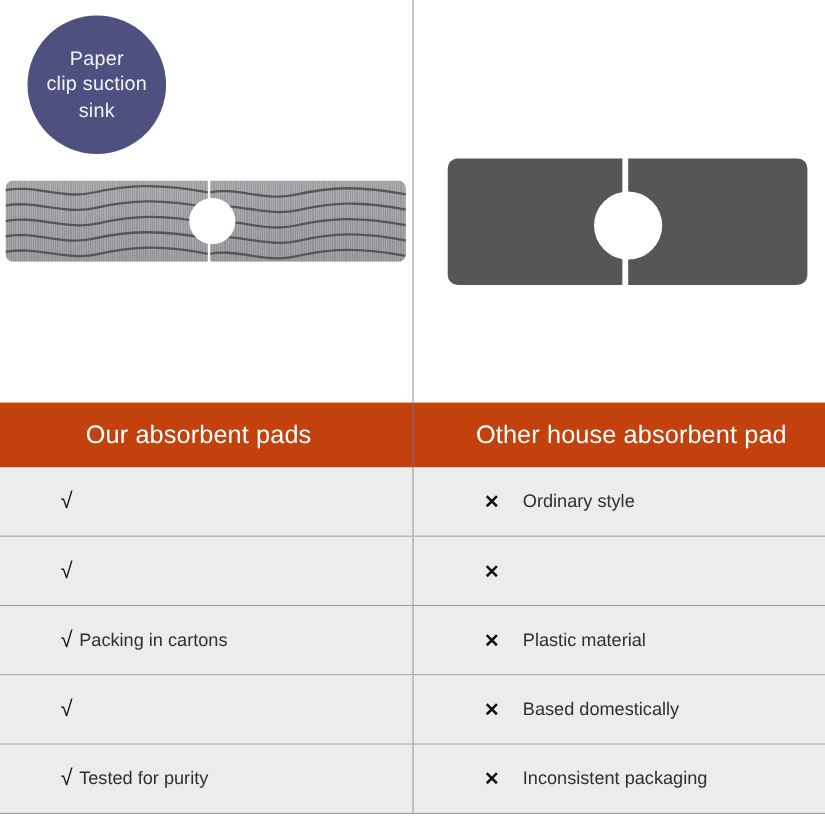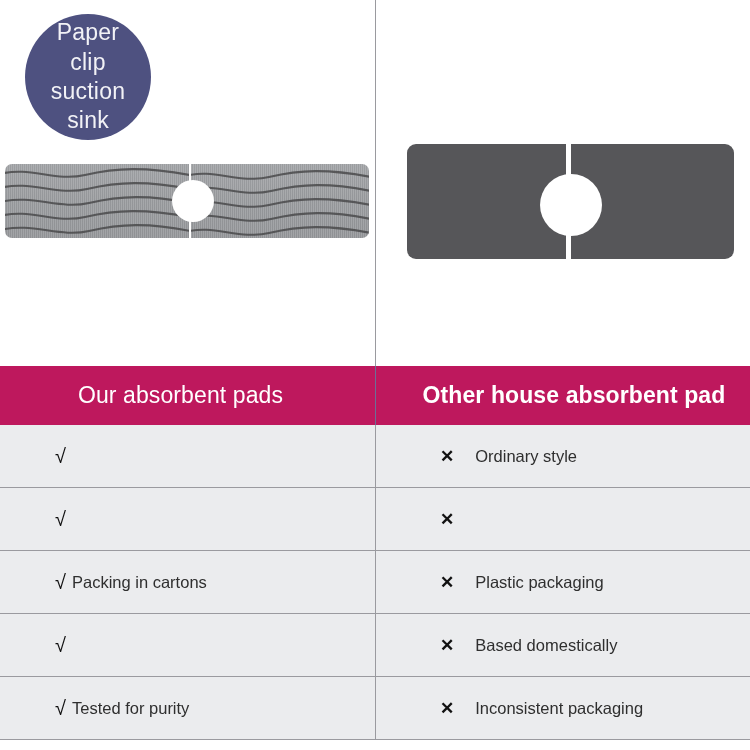--- a/index.html
+++ b/index.html
@@ -41,21 +41,21 @@
     width: 126px;
     height: 126px;
     border-radius: 50%;
     background: #4e5180;
     color: #f2f2f6;
     display: flex;
     align-items: center;
     justify-content: center;
     text-align: center;
     line-height: 1.28;
-    font-size: 23px;
+    font-size: 18px;
     letter-spacing: .2px;
     white-space: pre-line;
     padding: 0 12px;
     box-sizing: border-box;
   }
 
   
   .pad-ours {
     position: absolute;
     left: 5px;
@@ -152,34 +152,34 @@
   
   .table {
     position: absolute;
     left: 0;
     top: 366px;
     width: 750px;
   }
   .thead {
     display: flex;
     height: 59px;
-    background: #be185d;
+    background: #c2410c;
     color: #ffffff;
     text-align: center;
   }
   .thead .cell {
     flex: 0 0 375px;
     display: flex;
     align-items: center;
     font-size: 23px;
     letter-spacing: .1px;
   }
   .thead .cell.left   { justify-content: center; padding-right: 14px; box-sizing: border-box; }
   .thead .cell.right  { justify-content: center; padding-left: 22px;  box-sizing: border-box;
-                        border-left: 1px solid #6b6e96; font-weight: bold; }
+                        border-left: 1px solid #6b6e96; }
 
   .trow {
     display: flex;
     height: 63px;
     background: #ebecee;
     border-bottom: 1px solid #9a9a9f;
     box-sizing: border-box;
   }
   .trow:last-child { border-bottom: 1px solid #9a9a9f; }
 
@@ -283,21 +283,21 @@
     </div>
   </div>
 
   <div class="trow">
     <div class="cell left">
       <span class="mark check">√</span>
       <span class="label">Packing in cartons</span>
     </div>
     <div class="cell right">
       <span class="mark cross">✕</span>
-      <span class="label">Plastic packaging</span>
+      <span class="label">Plastic material</span>
     </div>
   </div>
 
   <div class="trow">
     <div class="cell left">
       <span class="mark check">√</span>
     </div>
     <div class="cell right">
       <span class="mark cross">✕</span>
       <span class="label">Based domestically</span>

